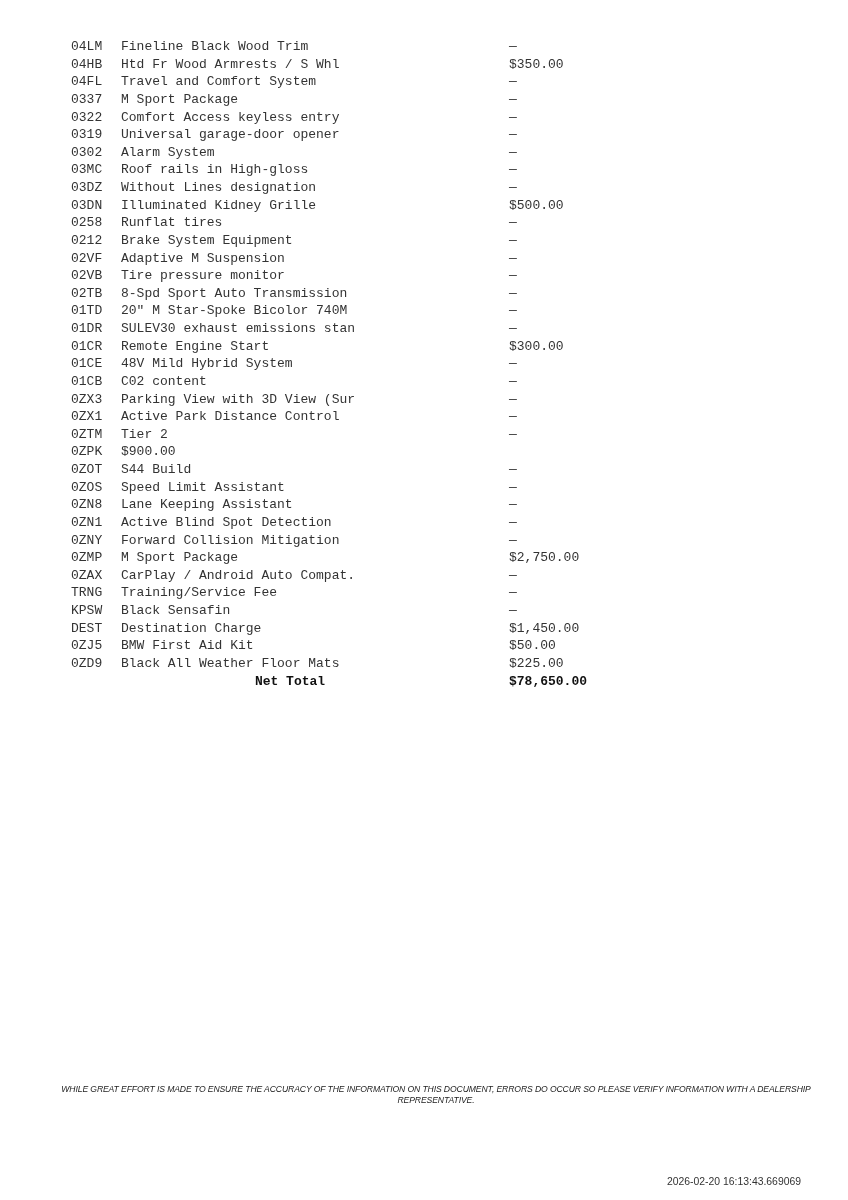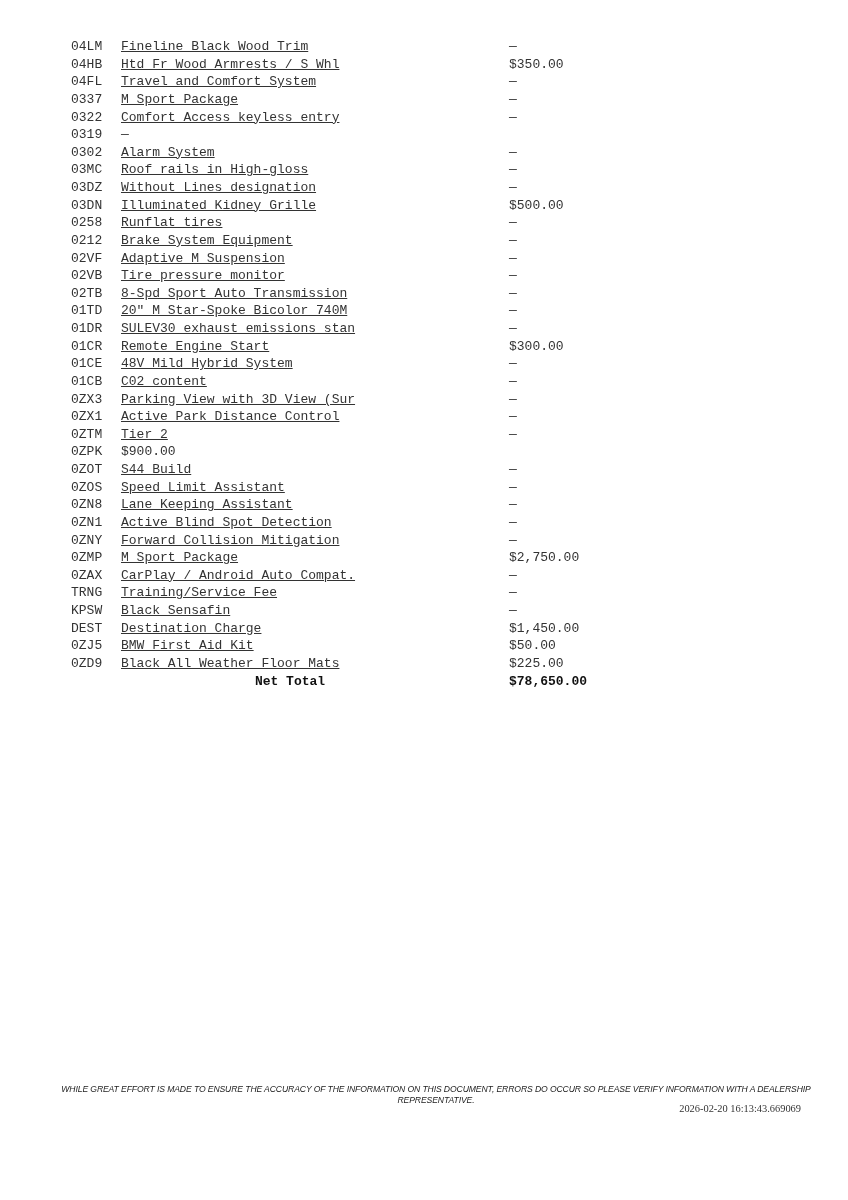--- a/index.html
+++ b/index.html
@@ -31,21 +31,20 @@
     .code {
       width: 50px;
       flex: 0 0 50px;
       color: #333;
     }
     .desc {
       width: 388px;
       flex: 0 0 388px;
       overflow: hidden;
       color: #333;
-      text-decoration: underline;
     }
     .price {
       flex: 1 1 auto;
       color: #333;
     }
     .row.total {
       font-weight: bold;
       color: #111;
     }
     .row.total .label {
@@ -66,22 +65,22 @@
       font-family: "Liberation Sans", "DejaVu Sans", sans-serif;
       font-style: italic;
       font-size: 8.6px;
       line-height: 11px;
       color: #222;
       letter-spacing: -0.1px;
     }
     .timestamp {
       position: absolute;
       right: 47px;
-      top: 1103px;
-      font-family: Liberation Serif, serif;
+      top: 1176px;
+      font-family: Liberation Sans, sans-serif;
       font-size: 10.4px;
       color: #333;
     }
   </style>
 </head>
 <body>
 
 <div class="options-table">
   <div id="rows">
       <div class="row">
@@ -104,20 +103,21 @@
         <span class="desc">M Sport Package</span>
         <span class="price">—</span>
       </div>
       <div class="row">
         <span class="code">0322</span>
         <span class="desc">Comfort Access keyless entry</span>
         <span class="price">—</span>
       </div>
       <div class="row">
         <span class="code">0319</span>
+        <span class="desc">Universal garage-door opener</span>
         <span class="price">—</span>
       </div>
       <div class="row">
         <span class="code">0302</span>
         <span class="desc">Alarm System</span>
         <span class="price">—</span>
       </div>
       <div class="row">
         <span class="code">03MC</span>
         <span class="desc">Roof rails in High-gloss</span>

